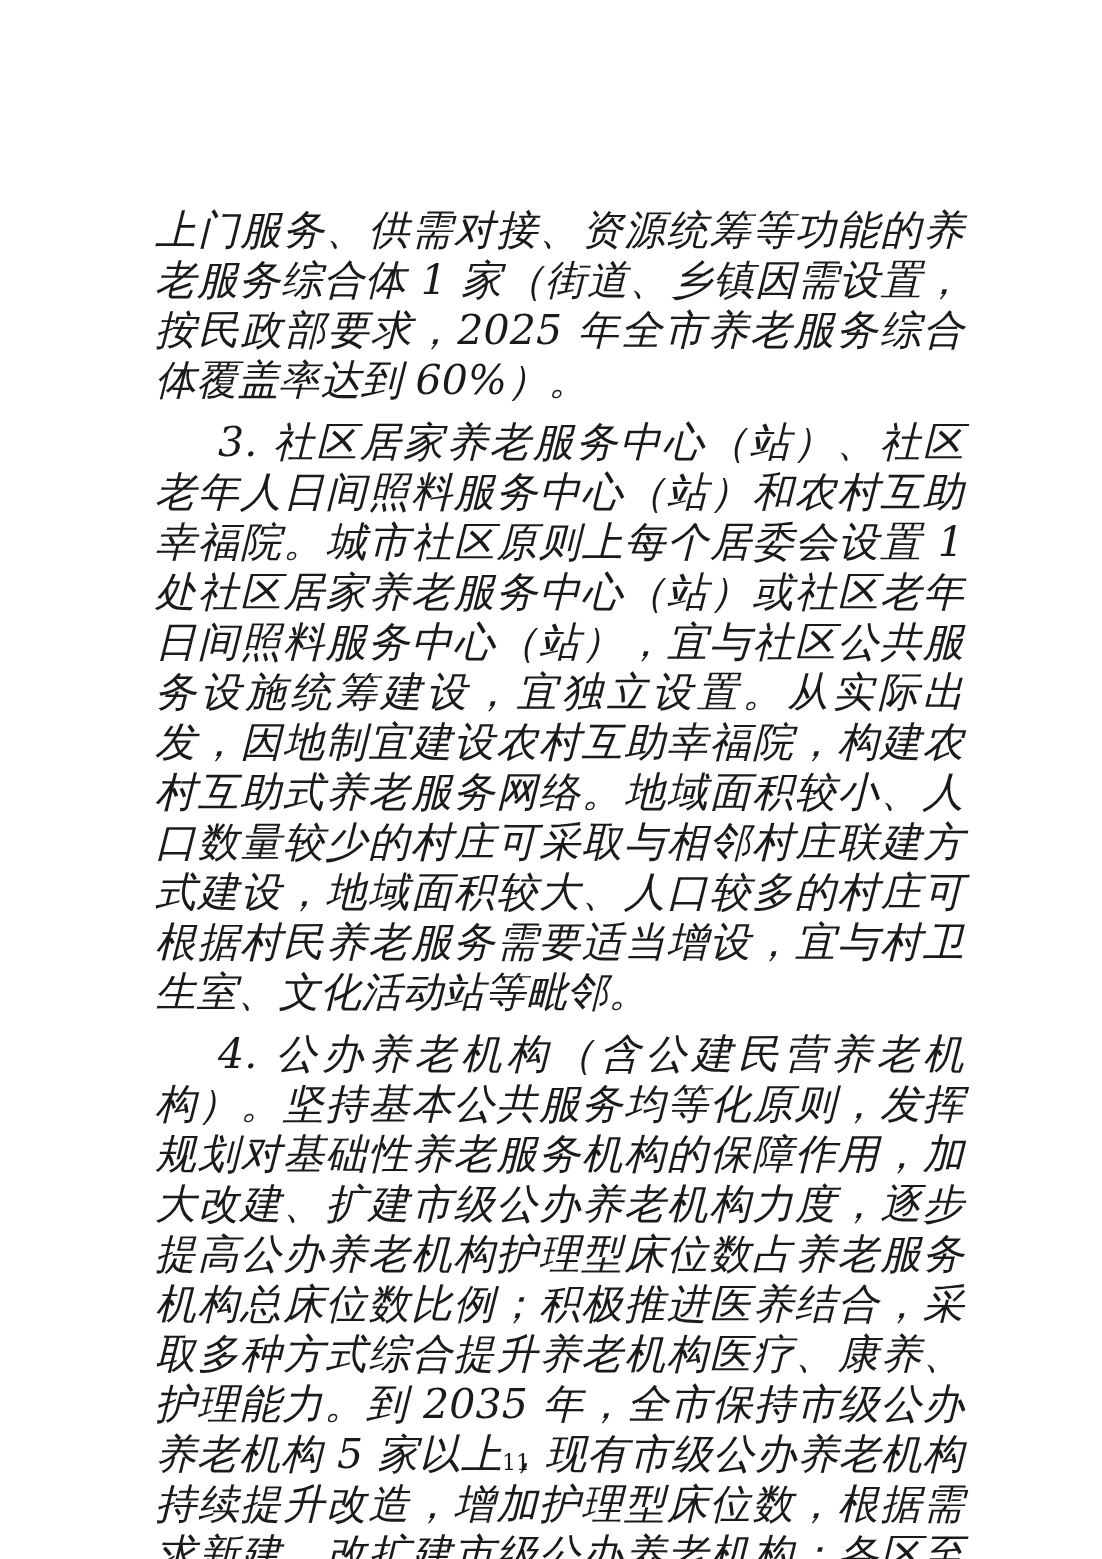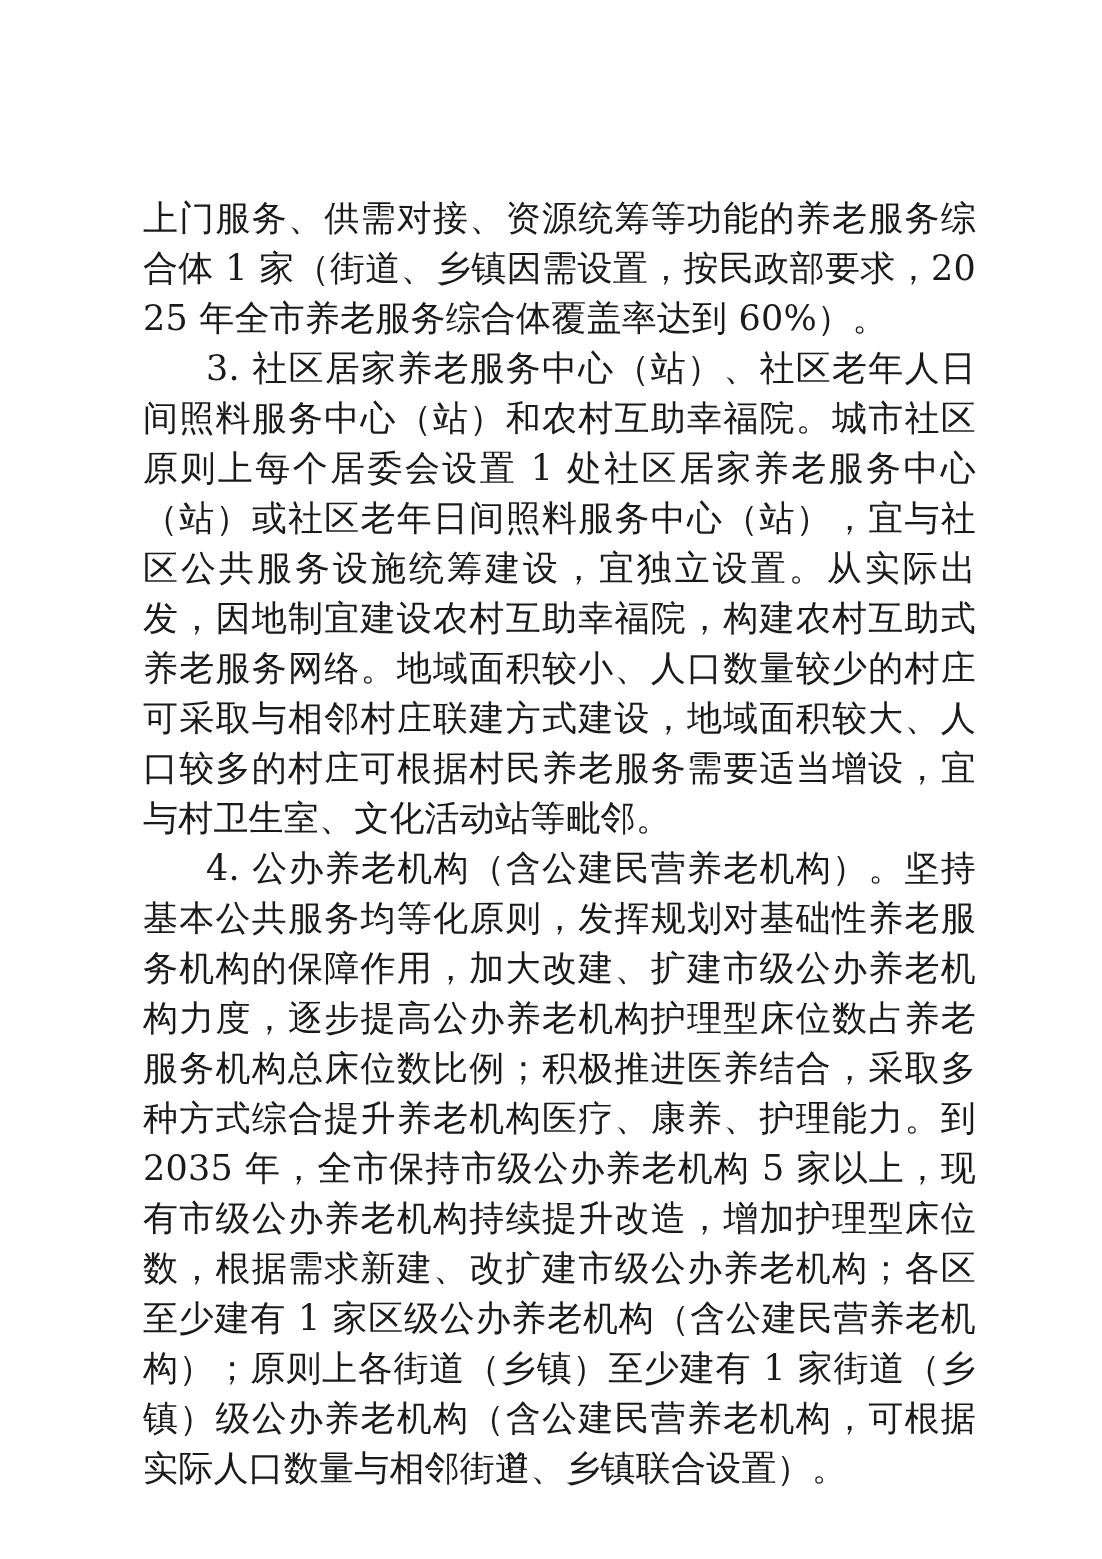--- a/index.html
+++ b/index.html
@@ -24,30 +24,31 @@
     height: 1559px;
     background: #ffffff;
   }
   .text-block {
     position: absolute;
     left: 143px;
     top: 193px;
     width: 833px;
   }
   .para {
-    margin: 0;
+    margin: 12px;
     padding: 0;
-    font-size: 35px;
+    font-size: 41px;
     line-height: 50px;
     text-align: justify;
     text-justify: inter-character;
     text-align-last: left;
     letter-spacing: 0.2px;
     color: #1a1a1a;
     word-break: break-all;
+    font-style: italic;
     -webkit-font-smoothing: antialiased;
   }
   .para.indent {
     text-indent: 63px;
   }
   .para + .para {
     margin-top: 0;
   }
   .page-number {
     position: absolute;

